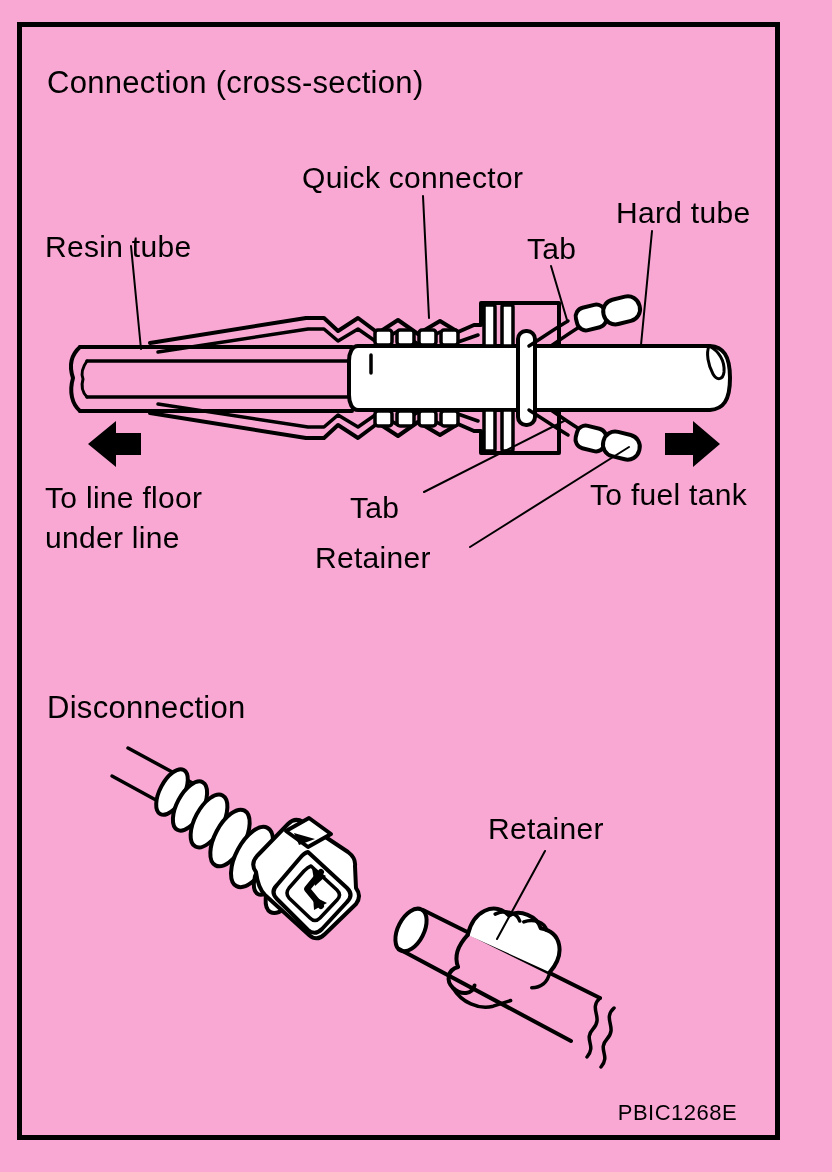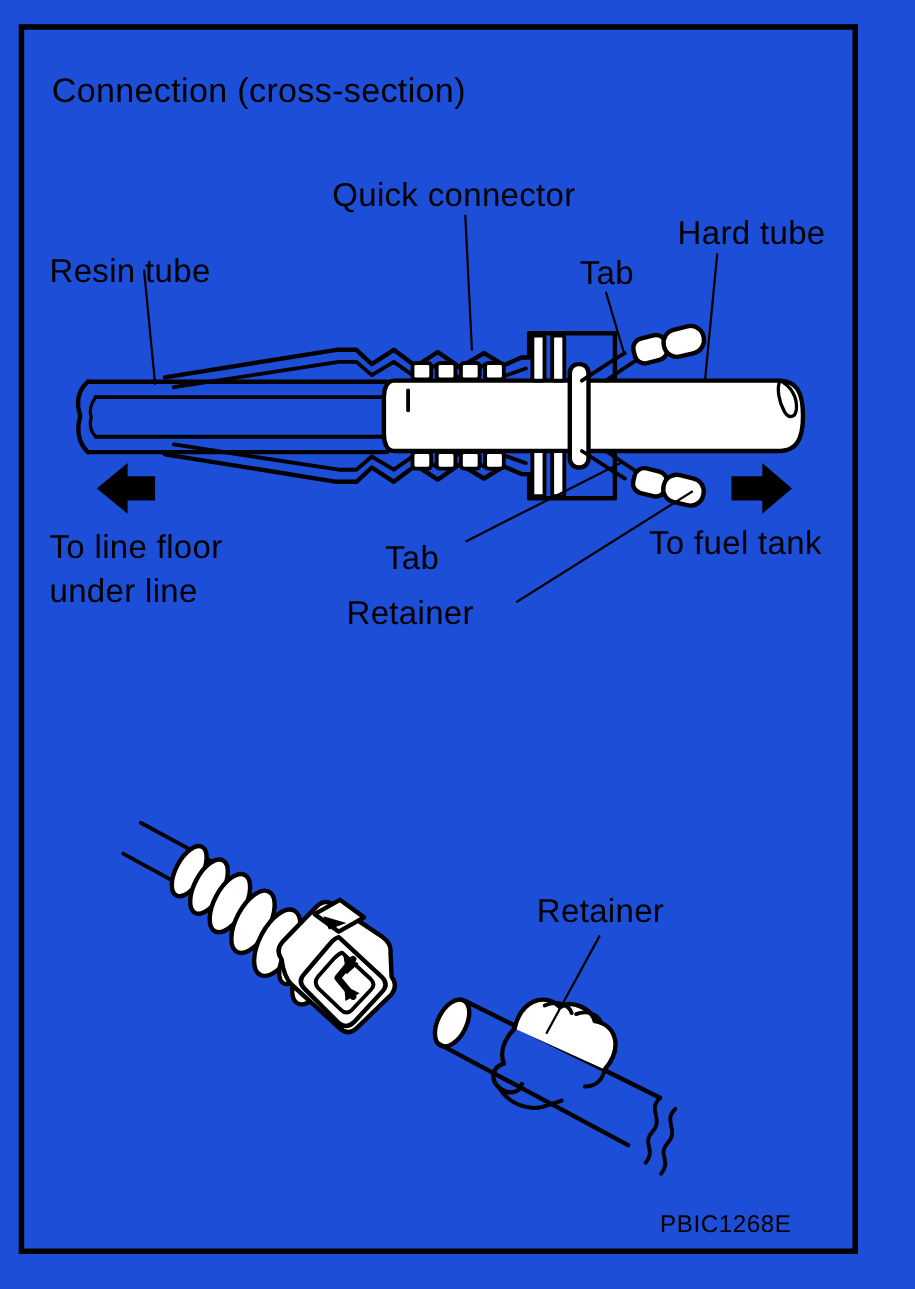--- a/index.html
+++ b/index.html
@@ -1,19 +1,19 @@
 <!DOCTYPE html>
 <html><head>
 <meta charset="utf-8">
 <style>
   html,body{margin:0;padding:0;background:#ffffff;}
   .page{
     position:relative;
     width:832px;height:1172px;
-    background:#1d4ed8;
+    background:#f9a8d4;
     font-family:"Liberation Sans", sans-serif;
     color:#000;
     overflow:hidden;
   }
   .figure-border{
     position:absolute;
     left:17px;top:22px;
     width:753px;height:1108px;
     border:5px solid #000;
   }
@@ -180,18 +180,19 @@
     <div>To line floor</div>
     <div>under line</div>
   </div>
 
   <div class="label" style="left:350px;top:491px;">Tab</div>
 
   <div class="label" style="left:315px;top:541px;">Retainer</div>
 
   <div class="label" style="left:590px;top:478px;text-align:right;">To fuel tank</div>
 
+  <div class="label section-title" style="left:47px;top:691px;">Disconnection</div>
 
   <div class="label" style="left:488px;top:812px;">Retainer</div>
 
-  <div class="fig-code" style="left:600px;top:1100px;width:155px;text-align:left;">PBIC1268E</div>
+  <div class="fig-code" style="left:600px;top:1100px;width:155px;text-align:center;">PBIC1268E</div>
 
 </div>
 
 </body></html>

